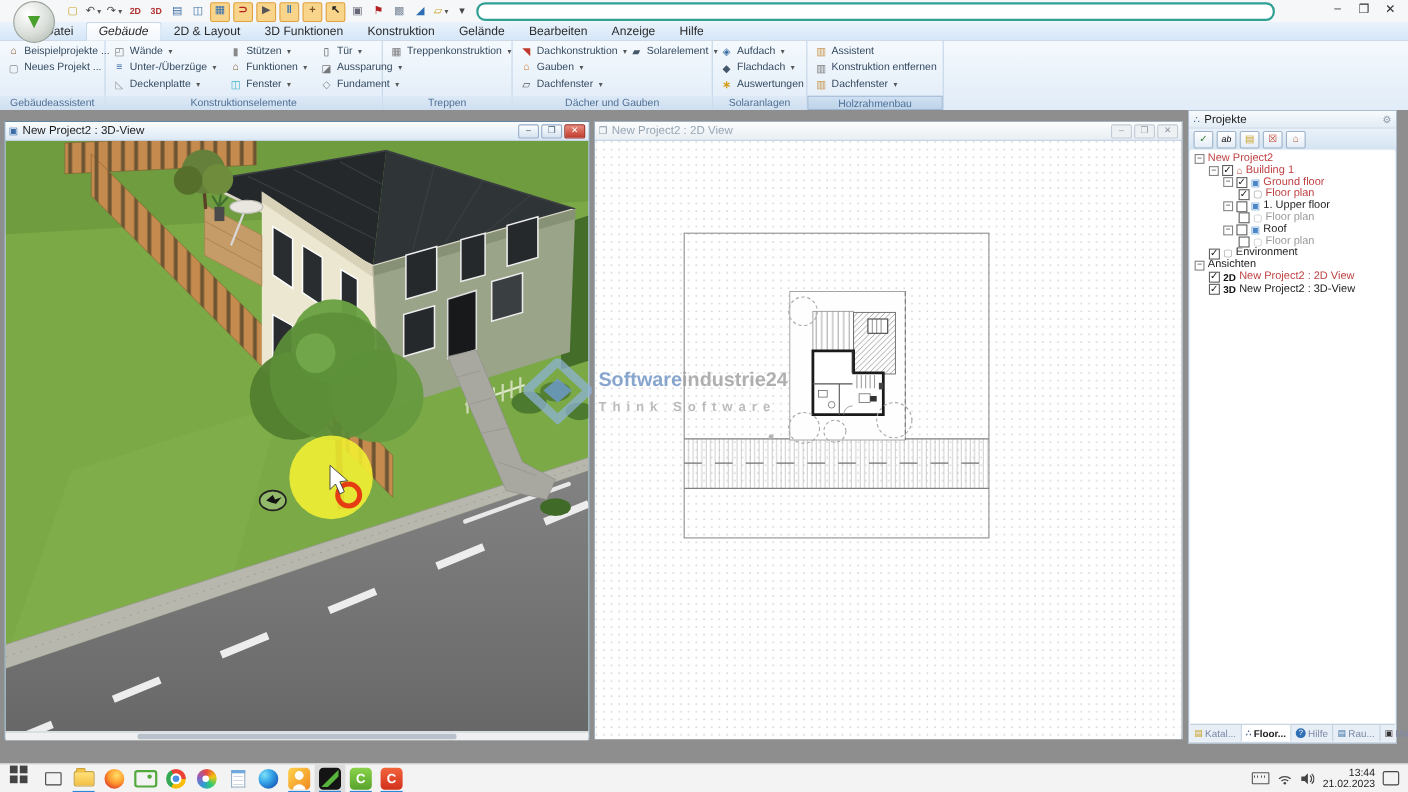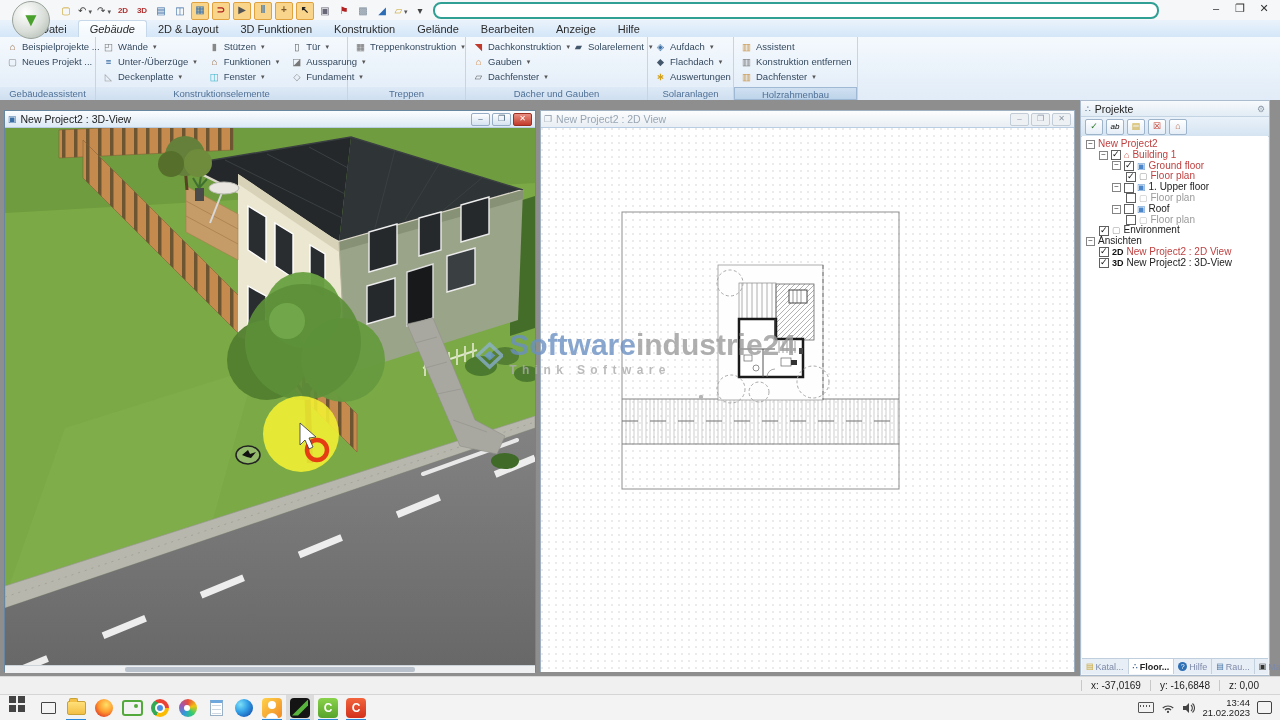--- a/index.html
+++ b/index.html
@@ -49,21 +49,21 @@
   .wb{width:17px;height:11px;font-size:8px;line-height:10px;text-align:center;border:1px solid #97adc5;border-radius:2px;
       background:linear-gradient(#fdfefe,#d6e3f1);color:#33506d;}
   .wb.close{background:linear-gradient(#e98d80,#c23b2b);border-color:#9c2f23;color:#fff;}
   .win.inactive .wb{background:#eef1f4;border-color:#c2ccd6;color:#8a95a2;}
   .vp{position:relative;overflow:hidden;}
   .hscroll{position:relative;height:7px;background:#eef0f2;border-top:1px solid #ccd4da;}
   .hthumb{position:absolute;left:120px;top:1px;width:290px;height:5px;background:#b9c2cc;border-radius:2px;}
   
   .watermark{position:absolute;left:476px;top:226px;width:320px;display:flex;gap:6px;opacity:.8;z-index:6;pointer-events:none;}
   .wmtext{padding-top:6px;}
-  .wm1{font-size:30px;font-weight:bold;line-height:26px;white-space:nowrap;}
+  .wm1{font-size:18px;font-weight:bold;line-height:26px;white-space:nowrap;}
   .wm1 .b{color:#6b90c2;} .wm1 .g{color:#9c9c9c;}
   .wm2{font-size:12px;color:#ababab;letter-spacing:.45em;margin-top:5px;white-space:nowrap;font-weight:bold;}
   
   .panel{position:absolute;left:1080px;top:0;width:190px;height:576px;background:#f1f5fa;border:1px solid #aabccd;box-sizing:border-box;}
   .phead{height:15px;display:flex;align-items:center;gap:4px;padding:0 4px;font-size:10.5px;color:#222;
          background:linear-gradient(#f7fafc,#e2ecf5);border-bottom:1px solid #c5d4e3;}
   .phead .opt{margin-left:auto;color:#8a97a5;font-size:9px;}
   .ptools{height:19px;display:flex;align-items:center;gap:3px;padding:0 4px;
           background:linear-gradient(#e9f1f9,#d5e4f2);border-bottom:1px solid #c2d2e2;}
   .pt{width:16px;height:14px;font-size:9px;line-height:13px;text-align:center;border:1px solid #9db4ca;border-radius:2px;
@@ -577,27 +577,20 @@
             <span>Rau...</span>
           </span>
         <span class="ptab">
             <span class="ic" style="color:#333">▣</span>
             <span>Mass...</span>
           </span>
       </div>
     </div>
   </div>
 
-  <div class="statusstrip">
-    <div class="coords">
-      <span>x: -37,0169</span>
-      <span>y: -16,6848</span>
-      <span>z: 0,00</span>
-    </div>
-  </div>
 
   <div class="taskbar">
     <div class="tbapp" style="margin-left:6px">
         <span class="startpane"></span>
       </div>
     <div class="tbapp">
         <span class="tview"></span>
       </div>
     <div class="tbapp">
         <span class="folder"></span>

